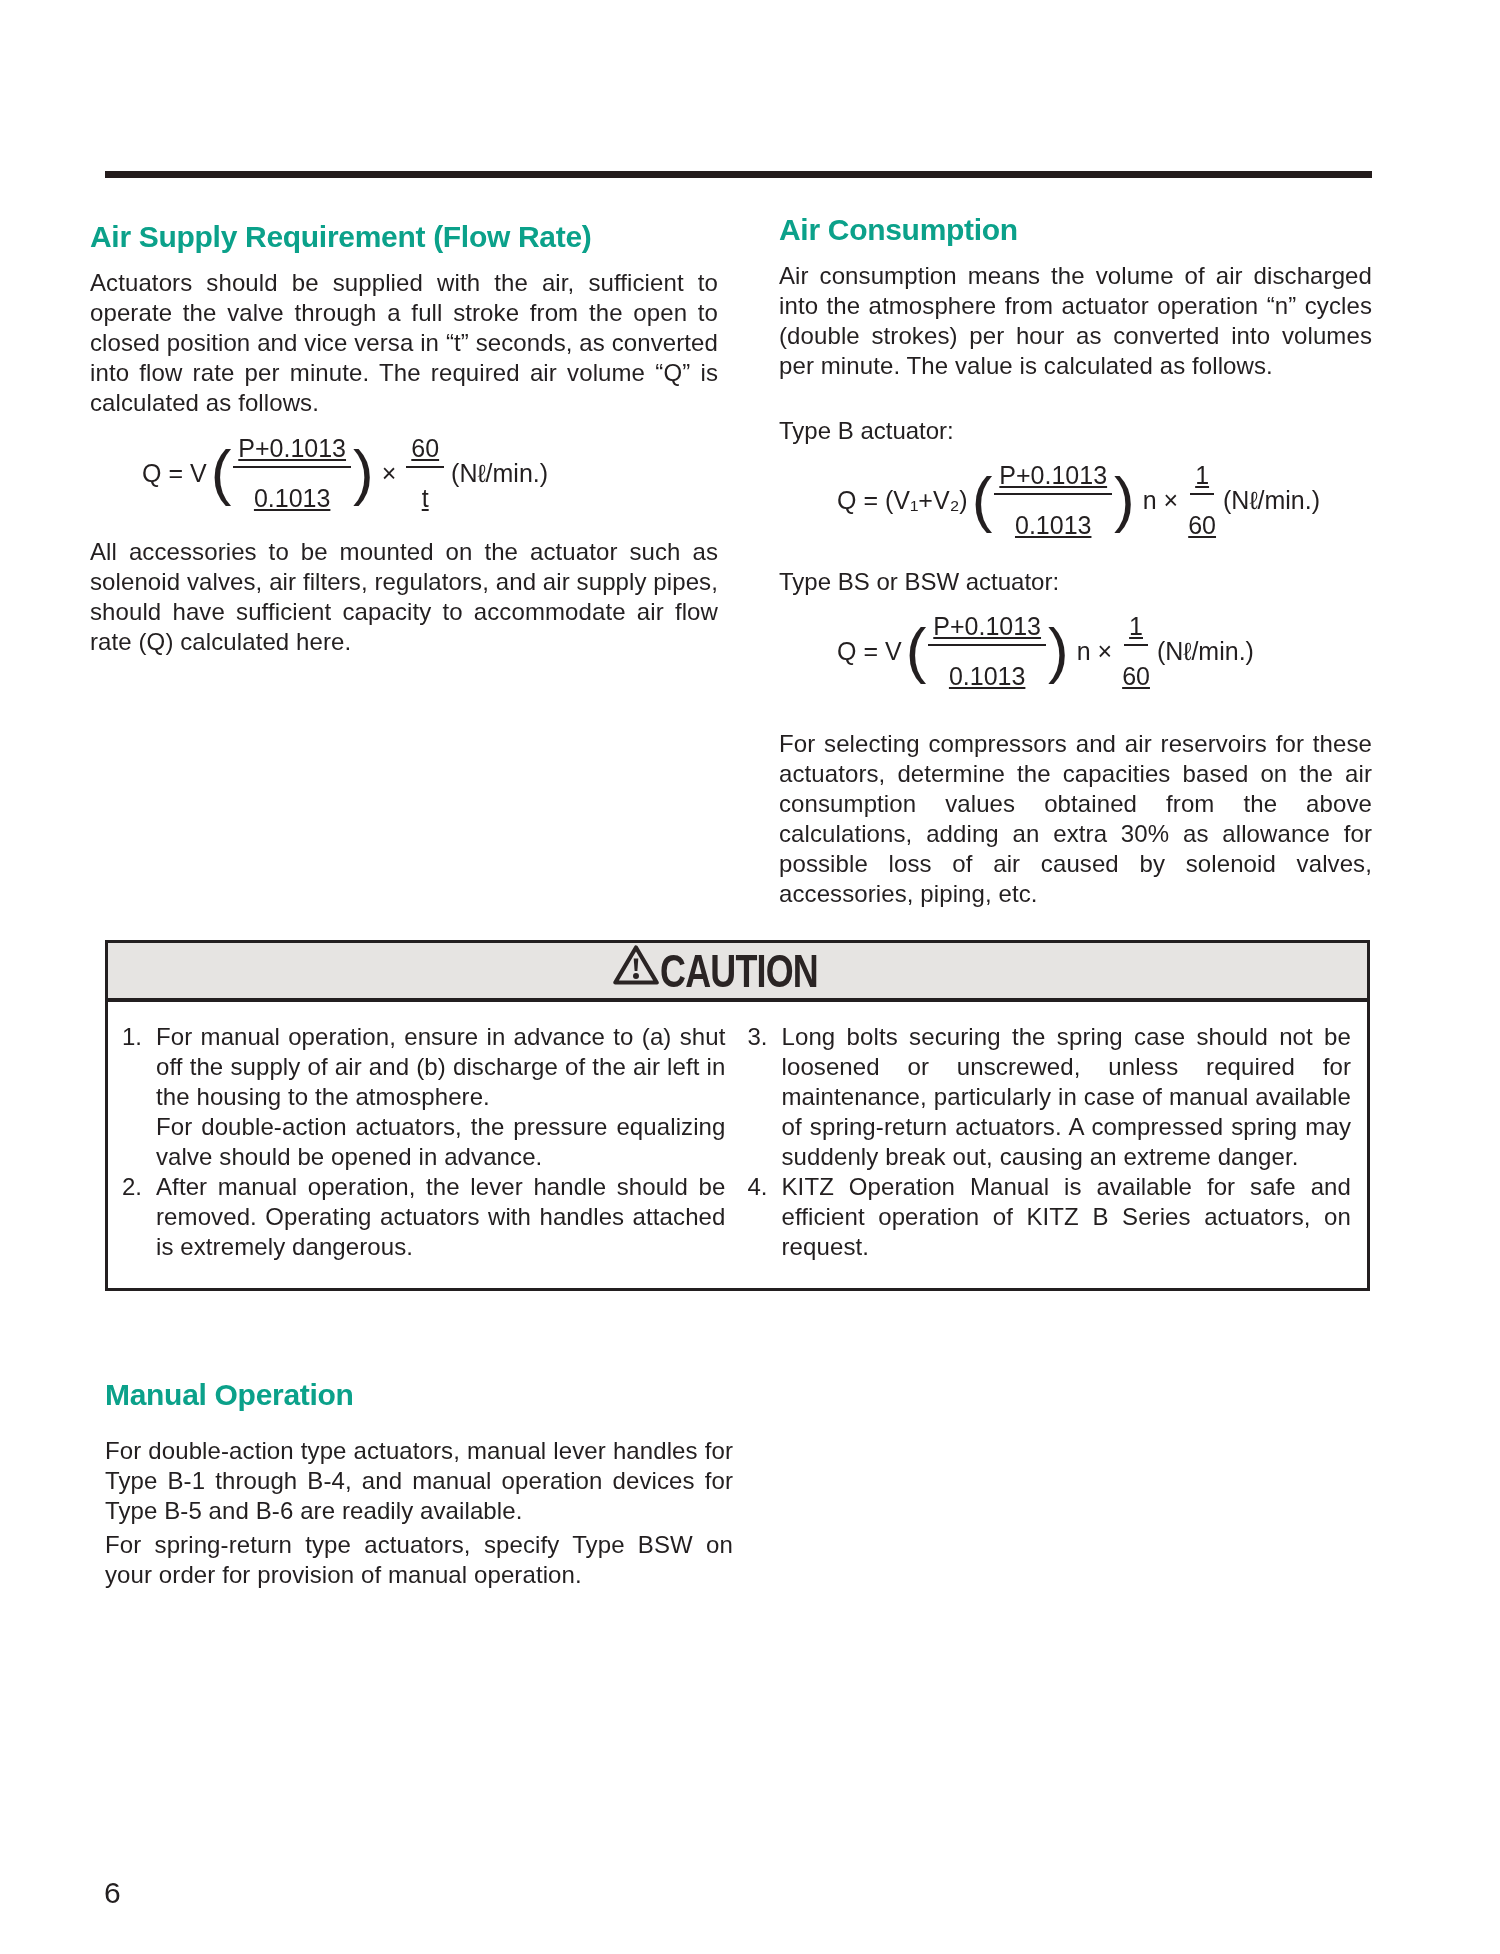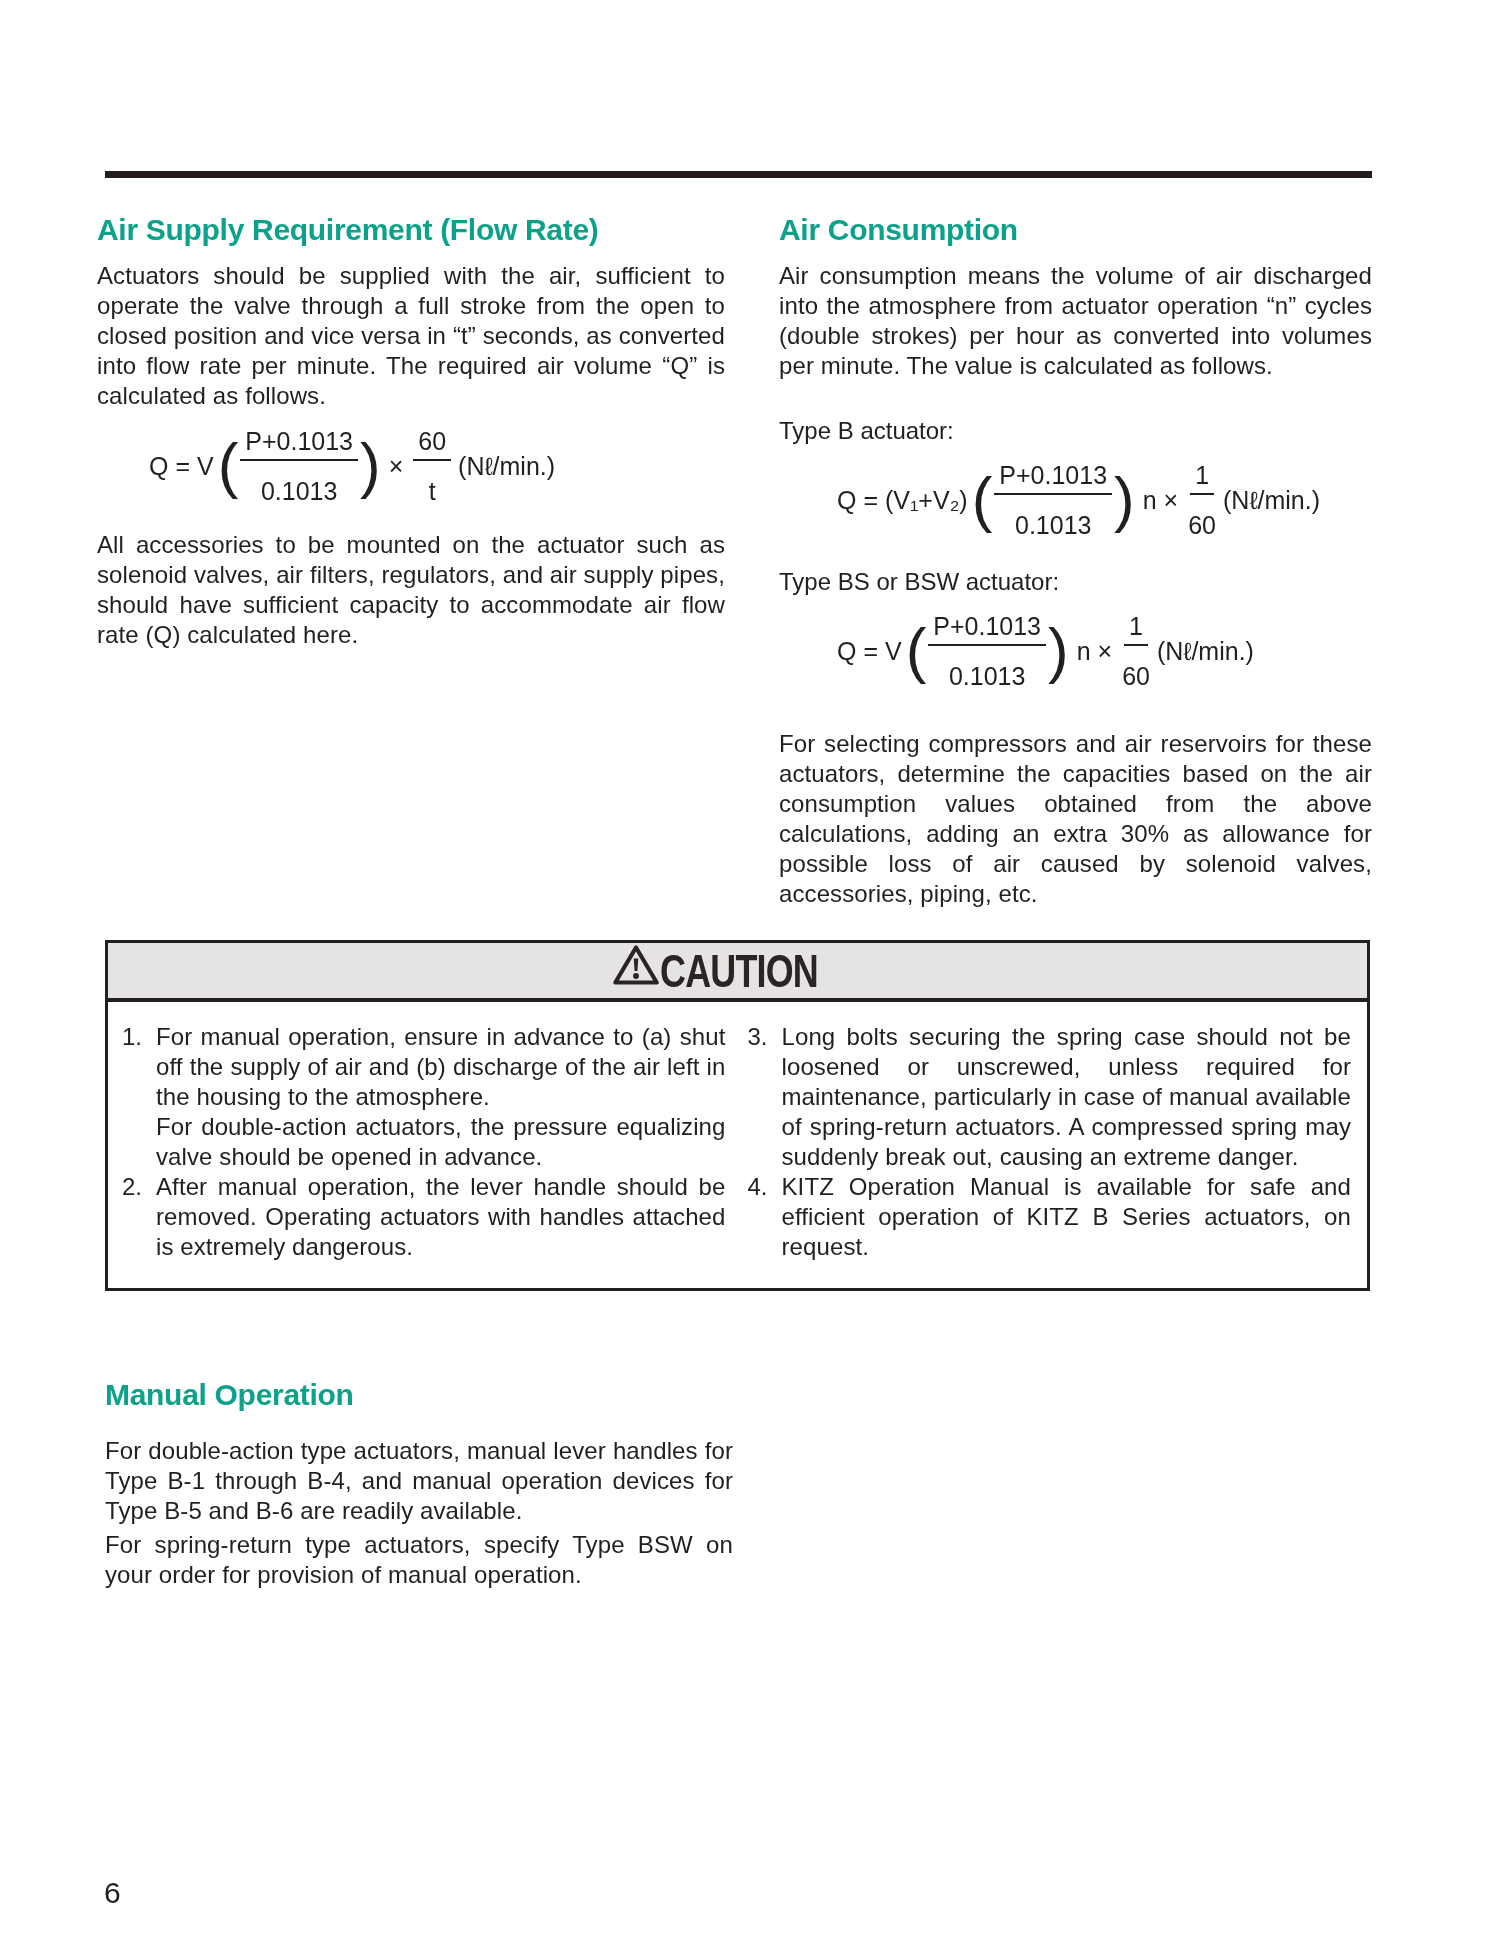--- a/index.html
+++ b/index.html
@@ -3,32 +3,32 @@
 <meta charset="utf-8">
 <style>
   html,body{margin:0;padding:0;}
   body{
     width:1500px;height:1954px;position:relative;background:#ffffff;
     font-family:"Liberation Sans","DejaVu Sans",sans-serif;
     color:#231f20;-webkit-font-smoothing:antialiased;
   }
   .top-rule{position:absolute;left:105px;top:171px;width:1267px;height:7px;background:#241c1c;}
   .col{position:absolute;top:213px;}
-  .col-left{left:97px;width:628px;}
+  .col-left{left:90px;width:628px;margin-top:7px;}
   .col-right{left:779px;width:593px;}
   h2.sec{font-size:30px;line-height:34px;font-weight:bold;color:#0ba18a;margin:0 0 14px 0;letter-spacing:-0.3px;}
   .body-text{font-size:24px;line-height:30px;text-align:justify;letter-spacing:0.1px;}
   .defs{margin:20px 0 0 22px;font-size:24px;line-height:30.5px;}
   .defs div{white-space:nowrap;}
   .para2{margin-top:26px;}
   
   .formula{display:flex;align-items:center;font-size:25px;line-height:1;margin-top:18px;}
   .formula .lhs{margin-right:4px;}
   .paren{font-size:62px;font-weight:400;line-height:0.9;transform:translateY(-2px);}
-  .frac{display:inline-flex;flex-direction:column;align-items:center;margin:0 2px;}
+  .frac{display:inline-flex;flex-direction:column;align-items:center;margin:0 2px;text-decoration:underline;}
   .frac .num{padding:0 5px 5px 5px;border-bottom:2px solid #231f20;}
   .frac .den{padding-top:18px;}
   .mid{margin:0 8px;}
   .unit{margin-left:5px;}
   .f-left{margin-left:52px;}
   .f-right{margin-left:58px;}
   .type-label{font-size:24px;margin-top:36px;}
   .rp2{margin-top:40px;}
   
   .caution-box{position:absolute;left:105px;top:940px;width:1265px;box-sizing:border-box;border:3px solid #231f20;background:#ffffff;}

